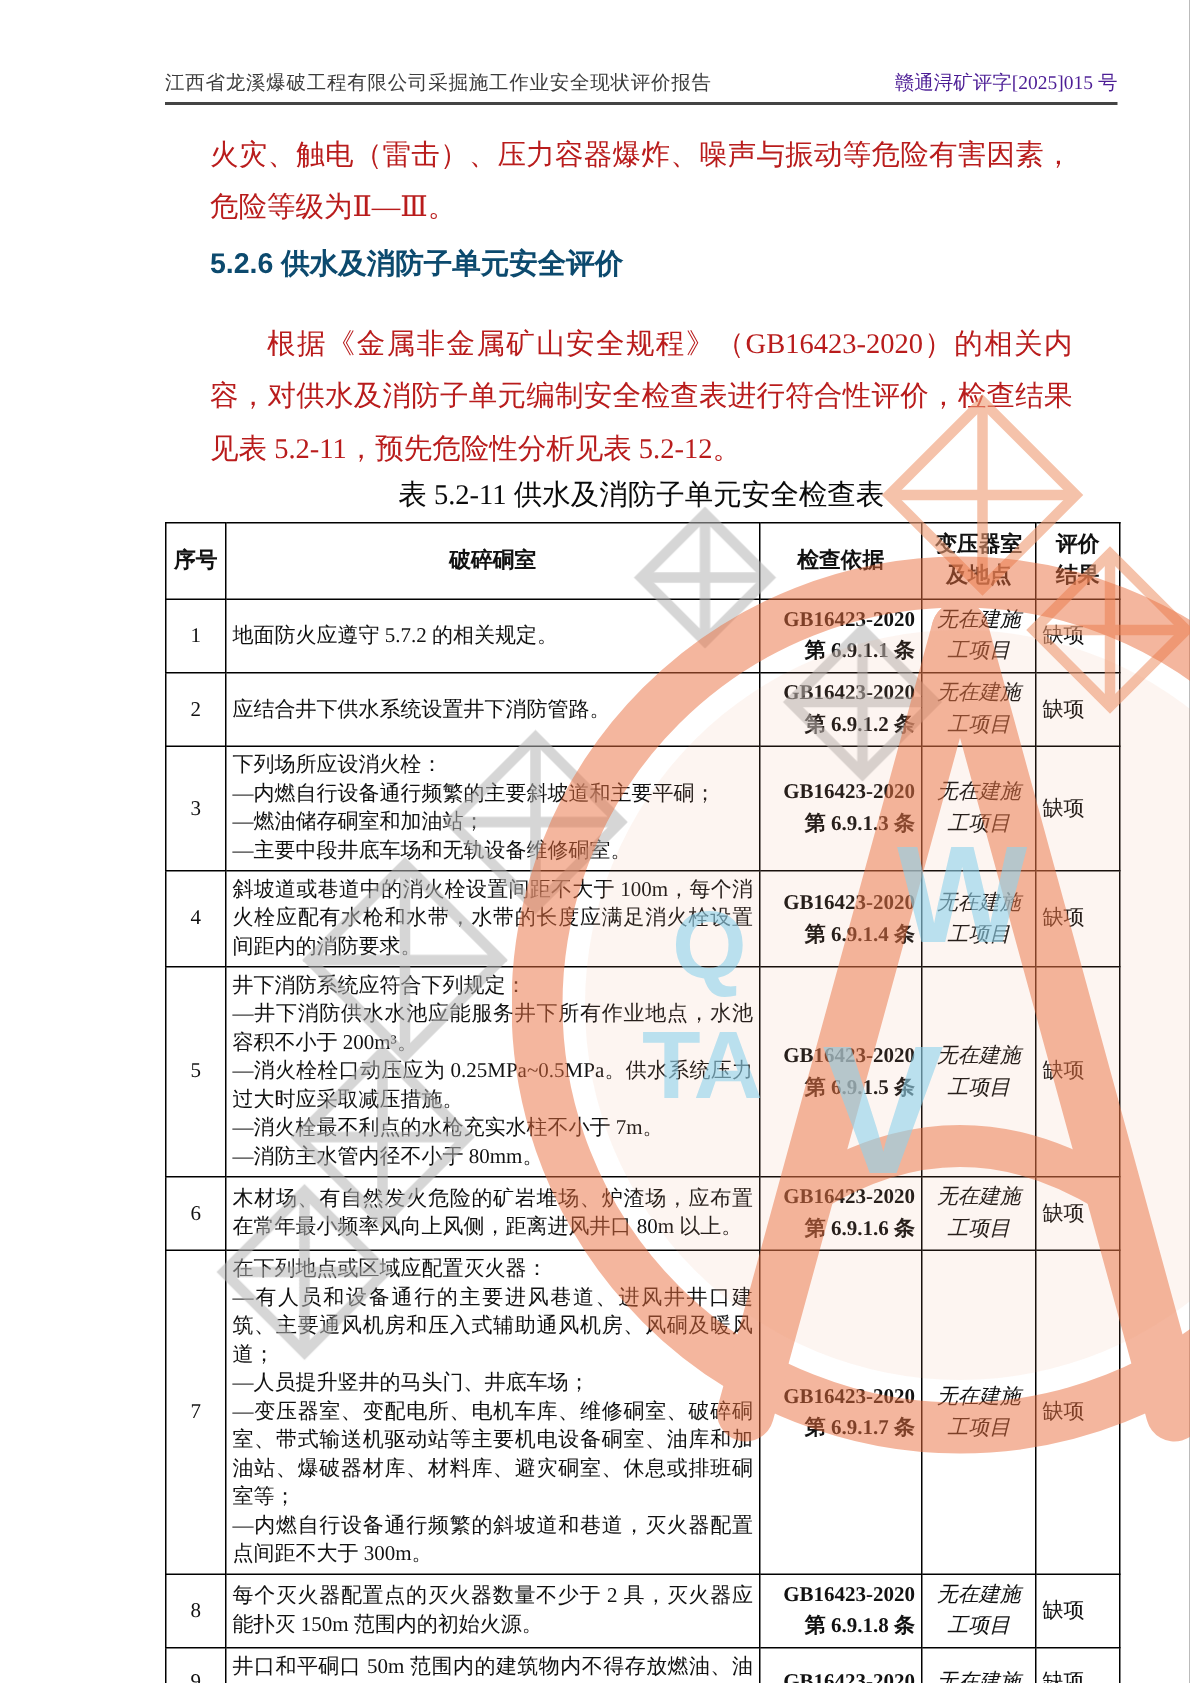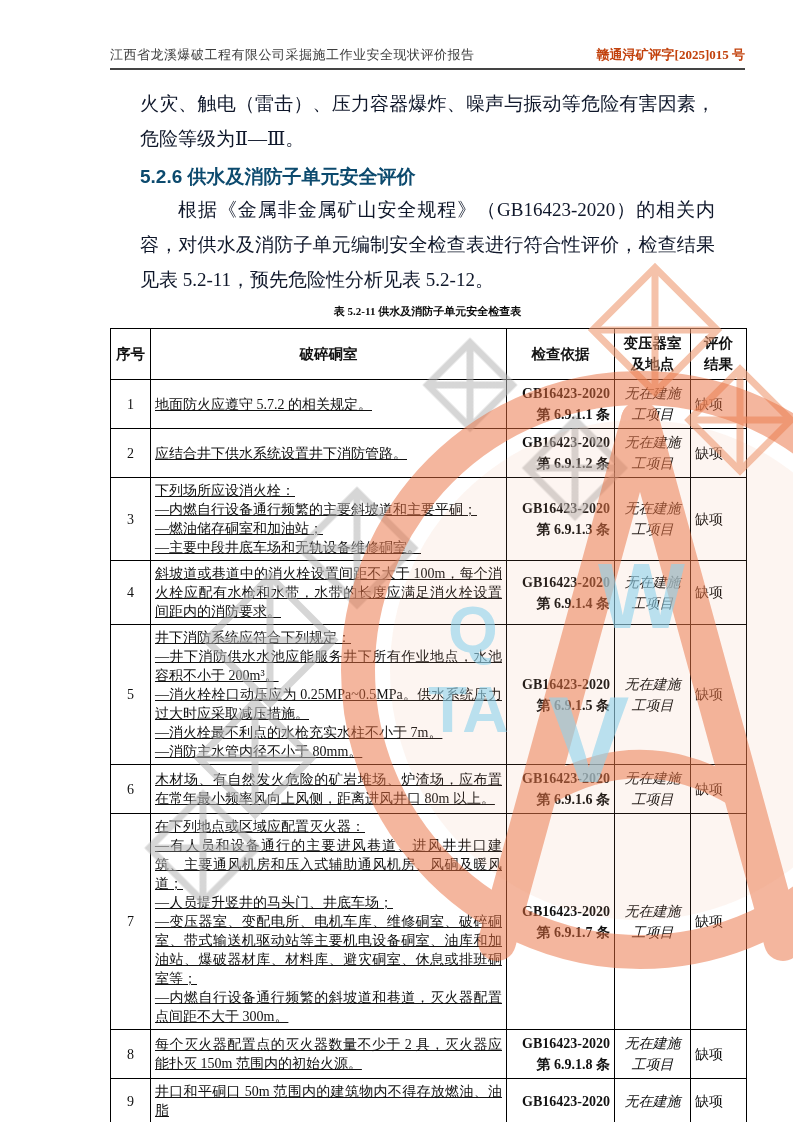--- a/index.html
+++ b/index.html
@@ -16,39 +16,39 @@
   }
   .content{position:relative;z-index:1;}
   
   .doc-header{
     display:flex;justify-content:space-between;align-items:flex-end;
     font-size:13px;color:#3d3d3d;
     border-bottom:2px solid #444;
     padding-bottom:4px;
   }
   .doc-header .hl{letter-spacing:0.5px;}
-  .doc-header .hr{font-weight:bold;color:#c2410c;}
+  .doc-header .hr{font-weight:normal;color:#4c1d95;}
   
   .para{
     margin:16px 30px 0 30px;
     font-size:19px;line-height:35px;
     text-align:justify;
-    color:#0f172a;
-  }
-  .para.p2{margin-top:0;text-indent:2em;}
+    color:#b91c1c;
+  }
+  .para.p2{margin-top:20px;text-indent:2em;}
   h3.section{
     margin:6px 0 0 30px;
     font-size:19px;line-height:30px;
     font-weight:bold;color:#0c4a6e;
     font-family:"Liberation Sans","DejaVu Sans",sans-serif;
   }
   .caption{
     margin-top:3px;
     text-align:center;
-    font-size:11px;line-height:22px;font-weight:bold;color:#0a0a0a;
+    font-size:19px;line-height:22px;font-weight:normal;color:#0a0a0a;
   }
   
   table.check{
     margin-top:6px;
     border-collapse:collapse;
     table-layout:fixed;
     width:636px;
     border:1.5px solid #000;
     font-size:14px;
   }
@@ -60,21 +60,21 @@
   }
   table.check th{
     font-weight:bold;
     text-align:center;
     white-space:pre-line;
     line-height:21px;
     padding:4px 2px;
     font-size:14.5px;
   }
   td.c-no{text-align:center;line-height:19px;}
-  td.c-content{text-align:justify;line-height:19px;white-space:pre-line;padding-left:8px;padding-right:6px;text-decoration:underline;}
+  td.c-content{text-align:justify;line-height:19px;white-space:pre-line;padding-left:8px;padding-right:6px;}
   td.c-basis{text-align:right;line-height:21px;white-space:pre-line;font-weight:bold;}
   td.c-method{text-align:center;line-height:21px;white-space:pre-line;font-style:italic;}
   td.c-result{text-align:left;line-height:19px;}
   
   .wm{
     position:absolute;left:0;top:0;z-index:2;
     pointer-events:none;
   }
 </style>
 </head>

